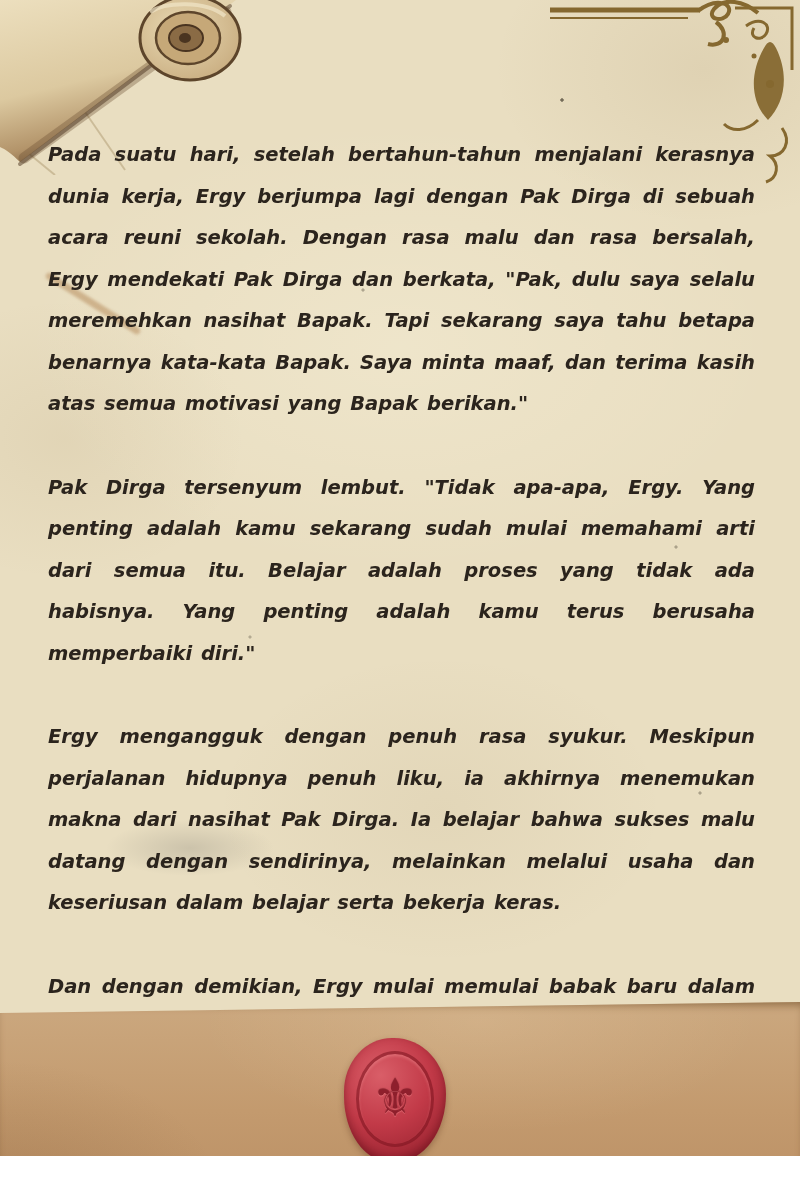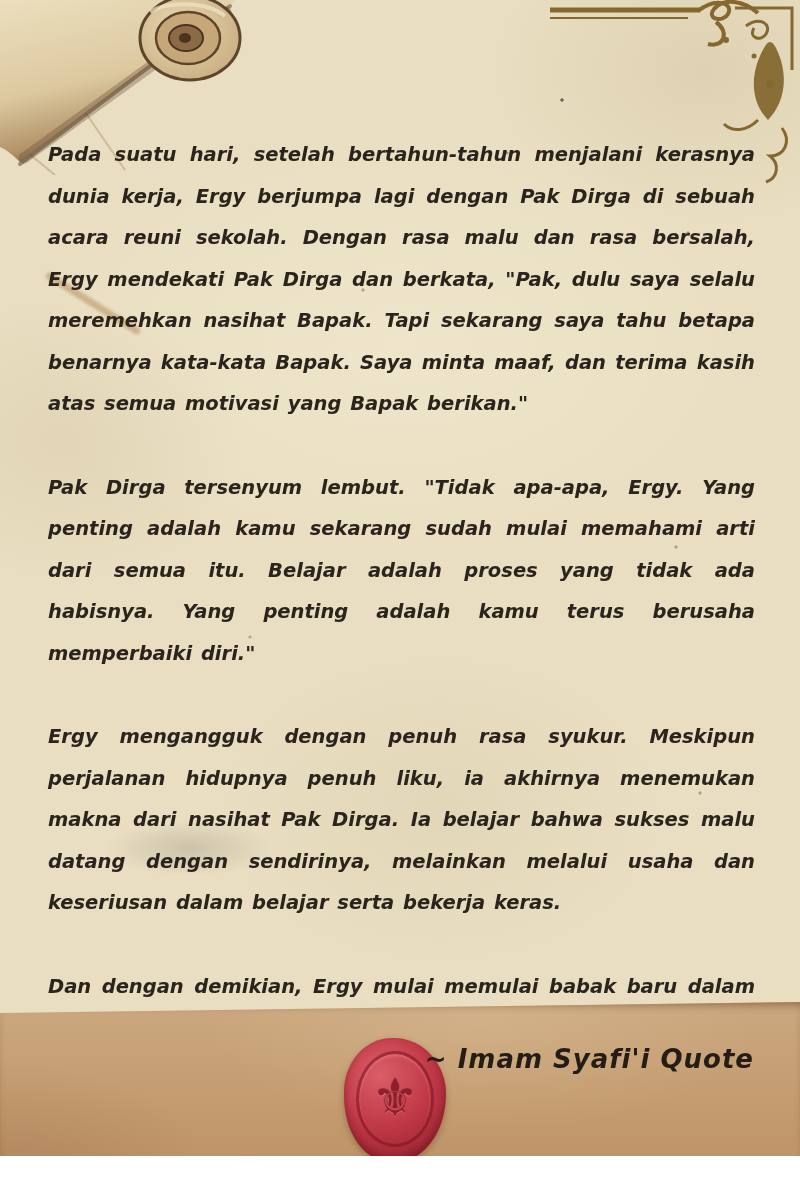--- a/index.html
+++ b/index.html
@@ -162,15 +162,14 @@
     <p>Dan dengan demikian, Ergy mulai memulai babak baru dalam hidupnya, berusaha untuk menjadi pribadi yang lebih baik dengan penuh kesadaran dan semangat baru.</p>
   </div>
 
   <div class="band"></div>
 
   <div class="seal">
     <div class="seal-ring"></div>
     <div class="seal-emblem">⚜</div>
   </div>
 
-  <div class="attribution">~ Imam Syafi'i Quote</div>
 
 </div>
 
 </body></html>

